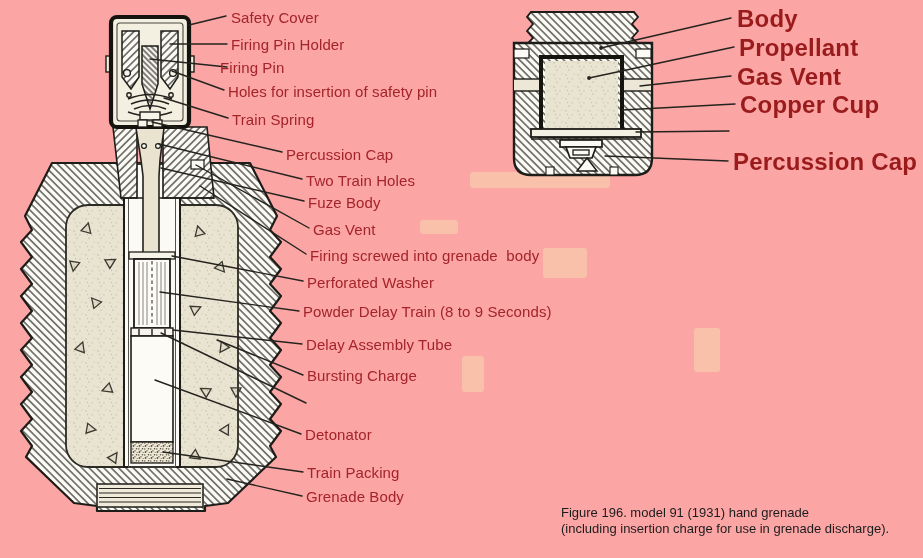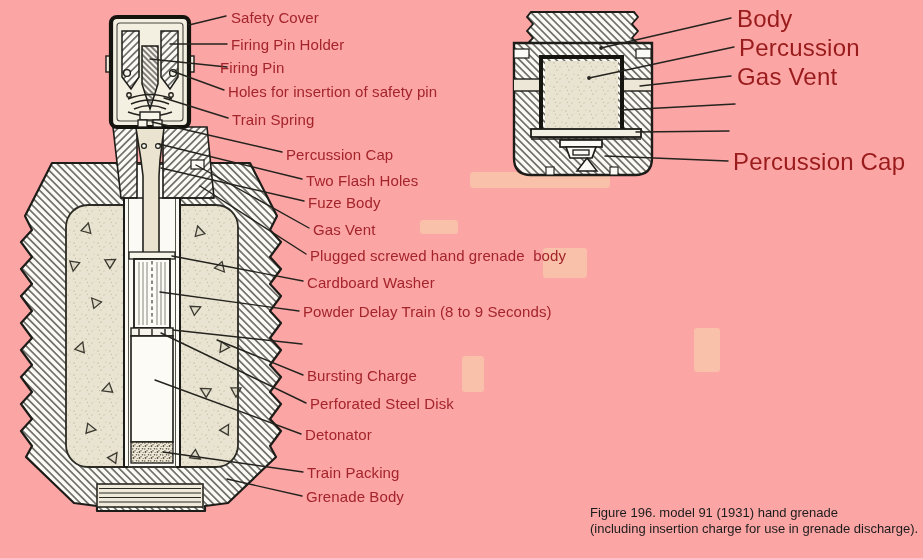--- a/index.html
+++ b/index.html
@@ -7,24 +7,24 @@
     position:relative;width:923px;height:558px;overflow:hidden;
     background:#fca5a5;font-family:"Liberation Sans",sans-serif;padding-left:36px;
   }
   .stage svg{position:absolute;left:0;top:0;}
   .lbl{
     position:absolute;white-space:pre;color:#a3242a;
     font-size:15px;line-height:17px;font-weight:500;letter-spacing:.1px;
   }
   .lbl-big{
     position:absolute;white-space:pre;color:#991b1b;
-    font-size:24px;line-height:26px;font-weight:400;letter-spacing:.2px;
+    font-size:24px;line-height:26px;font-weight:700;letter-spacing:.2px;
   }
   .caption{
-    position:absolute;left:590px;top:505px;color:#1c1c1c;
+    position:absolute;left:561px;top:505px;color:#1c1c1c;
     font-size:13px;line-height:16px;
   }
   .blotch{position:absolute;background:#f5ecb4;opacity:.38;border-radius:3px;}
 </style>
 </head>
 <body>
 
 <div class="stage">
 
   <div class="blotch" style="left:540px;top:22px;width:30px;height:24px"></div>
@@ -232,35 +232,36 @@
       <circle cx="589" cy="78" r="1.9" fill="#24231e" stroke="none"></circle>
     </g>
   </svg>
 
   <div class="lbl" style="left:231px;top:9px">Safety Cover</div>
   <div class="lbl" style="left:231px;top:36px">Firing Pin Holder</div>
   <div class="lbl" style="left:220px;top:59px">Firing Pin</div>
   <div class="lbl" style="left:228px;top:83px">Holes for insertion of safety pin</div>
   <div class="lbl" style="left:232px;top:111px">Train Spring</div>
   <div class="lbl" style="left:286px;top:146px">Percussion Cap</div>
-  <div class="lbl" style="left:306px;top:172px">Two Flash Holes</div>
+  <div class="lbl" style="left:306px;top:172px">Two Train Holes</div>
   <div class="lbl" style="left:308px;top:194px">Fuze Body</div>
   <div class="lbl" style="left:313px;top:221px">Gas Vent</div>
-  <div class="lbl" style="left:310px;top:247px">Plugged screwed hand grenade  body</div>
-  <div class="lbl" style="left:307px;top:274px">Cardboard Washer</div>
+  <div class="lbl" style="left:310px;top:247px">Firing screwed into grenade  body</div>
+  <div class="lbl" style="left:307px;top:274px">Perforated Washer</div>
   <div class="lbl" style="left:303px;top:303px">Powder Delay Train (8 to 9 Seconds)</div>
+  <div class="lbl" style="left:306px;top:336px">Delay Assembly Tube</div>
   <div class="lbl" style="left:307px;top:367px">Bursting Charge</div>
-  <div class="lbl" style="left:310px;top:395px">Perforated Steel Disk</div>
   <div class="lbl" style="left:305px;top:426px">Detonator</div>
   <div class="lbl" style="left:307px;top:464px">Train Packing</div>
   <div class="lbl" style="left:306px;top:488px">Grenade Body</div>
 
   <div class="lbl-big" style="left:737px;top:6px">Body</div>
-  <div class="lbl-big" style="left:739px;top:35px">Percussion</div>
+  <div class="lbl-big" style="left:739px;top:35px">Propellant</div>
   <div class="lbl-big" style="left:737px;top:64px">Gas Vent</div>
+  <div class="lbl-big" style="left:740px;top:92px">Copper Cup</div>
   <div class="lbl-big" style="left:733px;top:149px">Percussion Cap</div>
 
   <div class="caption">
     <div>Figure 196. model 91 (1931) hand grenade</div>
     <div>(including insertion charge for use in grenade discharge).</div>
   </div>
 
 </div>
 
 </body></html>

